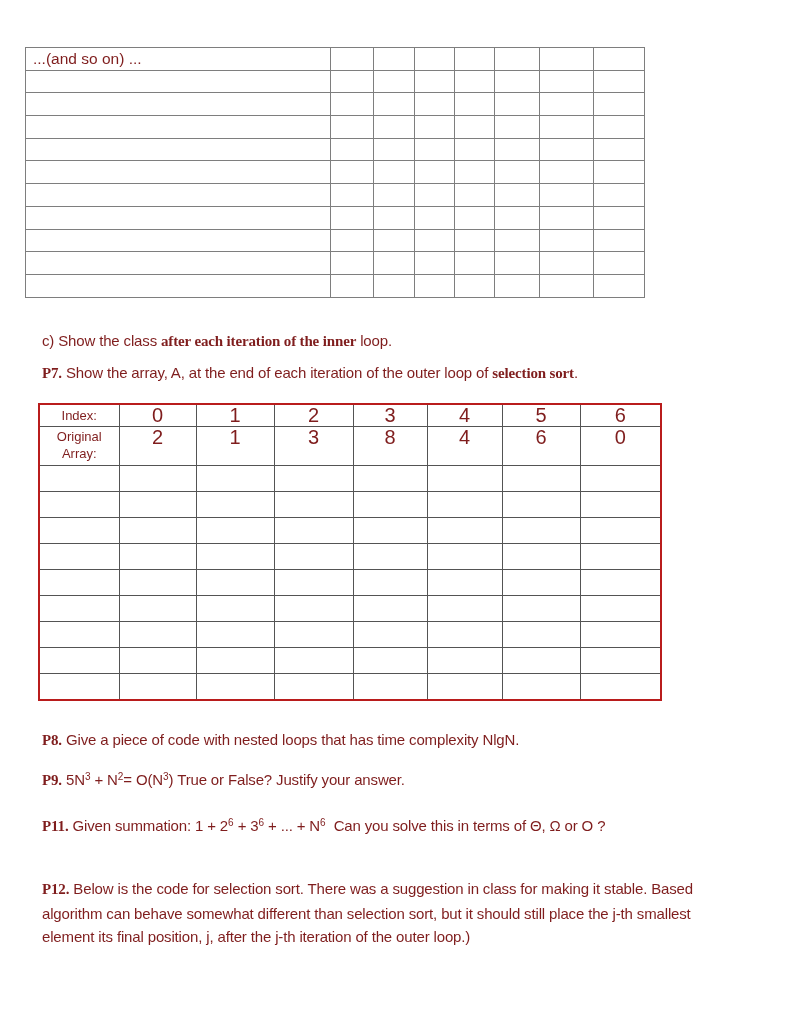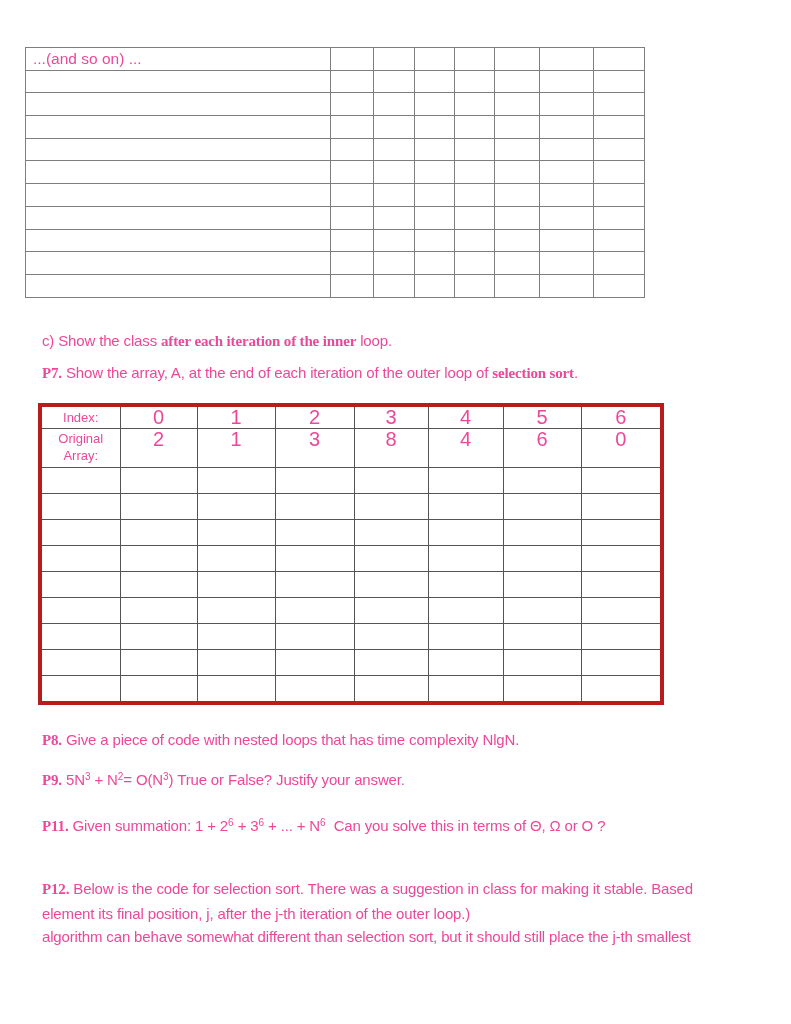--- a/index.html
+++ b/index.html
@@ -7,39 +7,39 @@
     position:relative; width:791px; height:1024px; overflow:hidden;
     background:#ffffff; color:#1f1f1f;
     font-family:"Liberation Sans", sans-serif;
   }
   table{border-collapse:collapse; table-layout:fixed; position:absolute;}
   
   .t1{left:25px; top:47px; width:620px;}
   .t1 td{border:1px solid #7e7e7e; height:21.7px; padding:0; overflow:hidden;}
   .t1 td.wide{padding-left:7px; font-size:15.5px; vertical-align:middle;}
   
-  .t2{left:38px; top:403px; width:622px; border:4px solid #b91c1c;}
+  .t2{left:38px; top:403px; width:622px; border:2px solid #b91c1c;}
   .t2 td{border:1px solid #545454; padding:0; text-align:center; overflow:hidden;}
   .t2 .lbl{font-size:13px; vertical-align:middle;}
   .t2 .val{font-size:20px; line-height:1.05;}
   .t2 tr.hdr td{height:21px;}
   .t2 tr.orig td{height:36px; vertical-align:top;}
   .t2 tr.orig td.lbl{line-height:1.3; padding-top:2px;}
   .t2 tr.empty td{height:25px;}
   
   .line,.para{position:absolute; left:42px; font-size:15px; letter-spacing:-0.15px; white-space:nowrap;}
   .line{line-height:19px;}
   .para div{line-height:23.5px;}
   .b{font-weight:700;font-family:Liberation Serif, serif;}
   sup{font-size:10px; vertical-align:5px; letter-spacing:0;}
 </style>
 </head>
 <body>
 
-<div class="page" style="background: rgb(255, 255, 255); color: #ec4899;">
+<div class="page" style="background: rgb(255, 255, 255); color: #7f1d1d;">
 
   <table class="t1">
     <colgroup>
       <col style="width:305px">
         <col style="width:42px">
         <col style="width:41px">
         <col style="width:40px">
       <col style="width:40px">
         <col style="width:45px">
         <col style="width:54px">
@@ -285,17 +285,17 @@
           <td></td>
         </tr>
       </tbody>
   </table>
 
   <div class="line" style="top:730px"><span class="b">P8.</span><span> Give a piece of code with nested loops that has time complexity NlgN.</span></div>
   <div class="line" style="top:767px"><span class="b">P9.</span><span> 5N</span><sup>3</sup><span> + N</span><sup>2</sup><span>= O(N</span><sup>3</sup><span>) True or False? Justify your answer.</span></div>
   <div class="line" style="top:813px"><span class="b">P11.</span><span> Given summation: 1 + 2</span><sup>6</sup><span> + 3</span><sup>6</sup><span> + ... + N</span><sup>6</sup><span>&nbsp; Can you solve this in terms of Θ, Ω or O ?</span></div>
   <div class="para" style="top:877px">
       <div><span class="b">P12.</span><span> Below is the code for selection sort. There was a suggestion in class for making it stable. Based</span></div>
+      <div><span>algorithm can behave somewhat different than selection sort, but it should still place the j-th smallest</span></div>
       <div><span>element its final position, j, after the j-th iteration of the outer loop.)</span></div>
-      <div><span>algorithm can behave somewhat different than selection sort, but it should still place the j-th smallest</span></div>
     </div>
 
 </div>
 
 </body></html>

